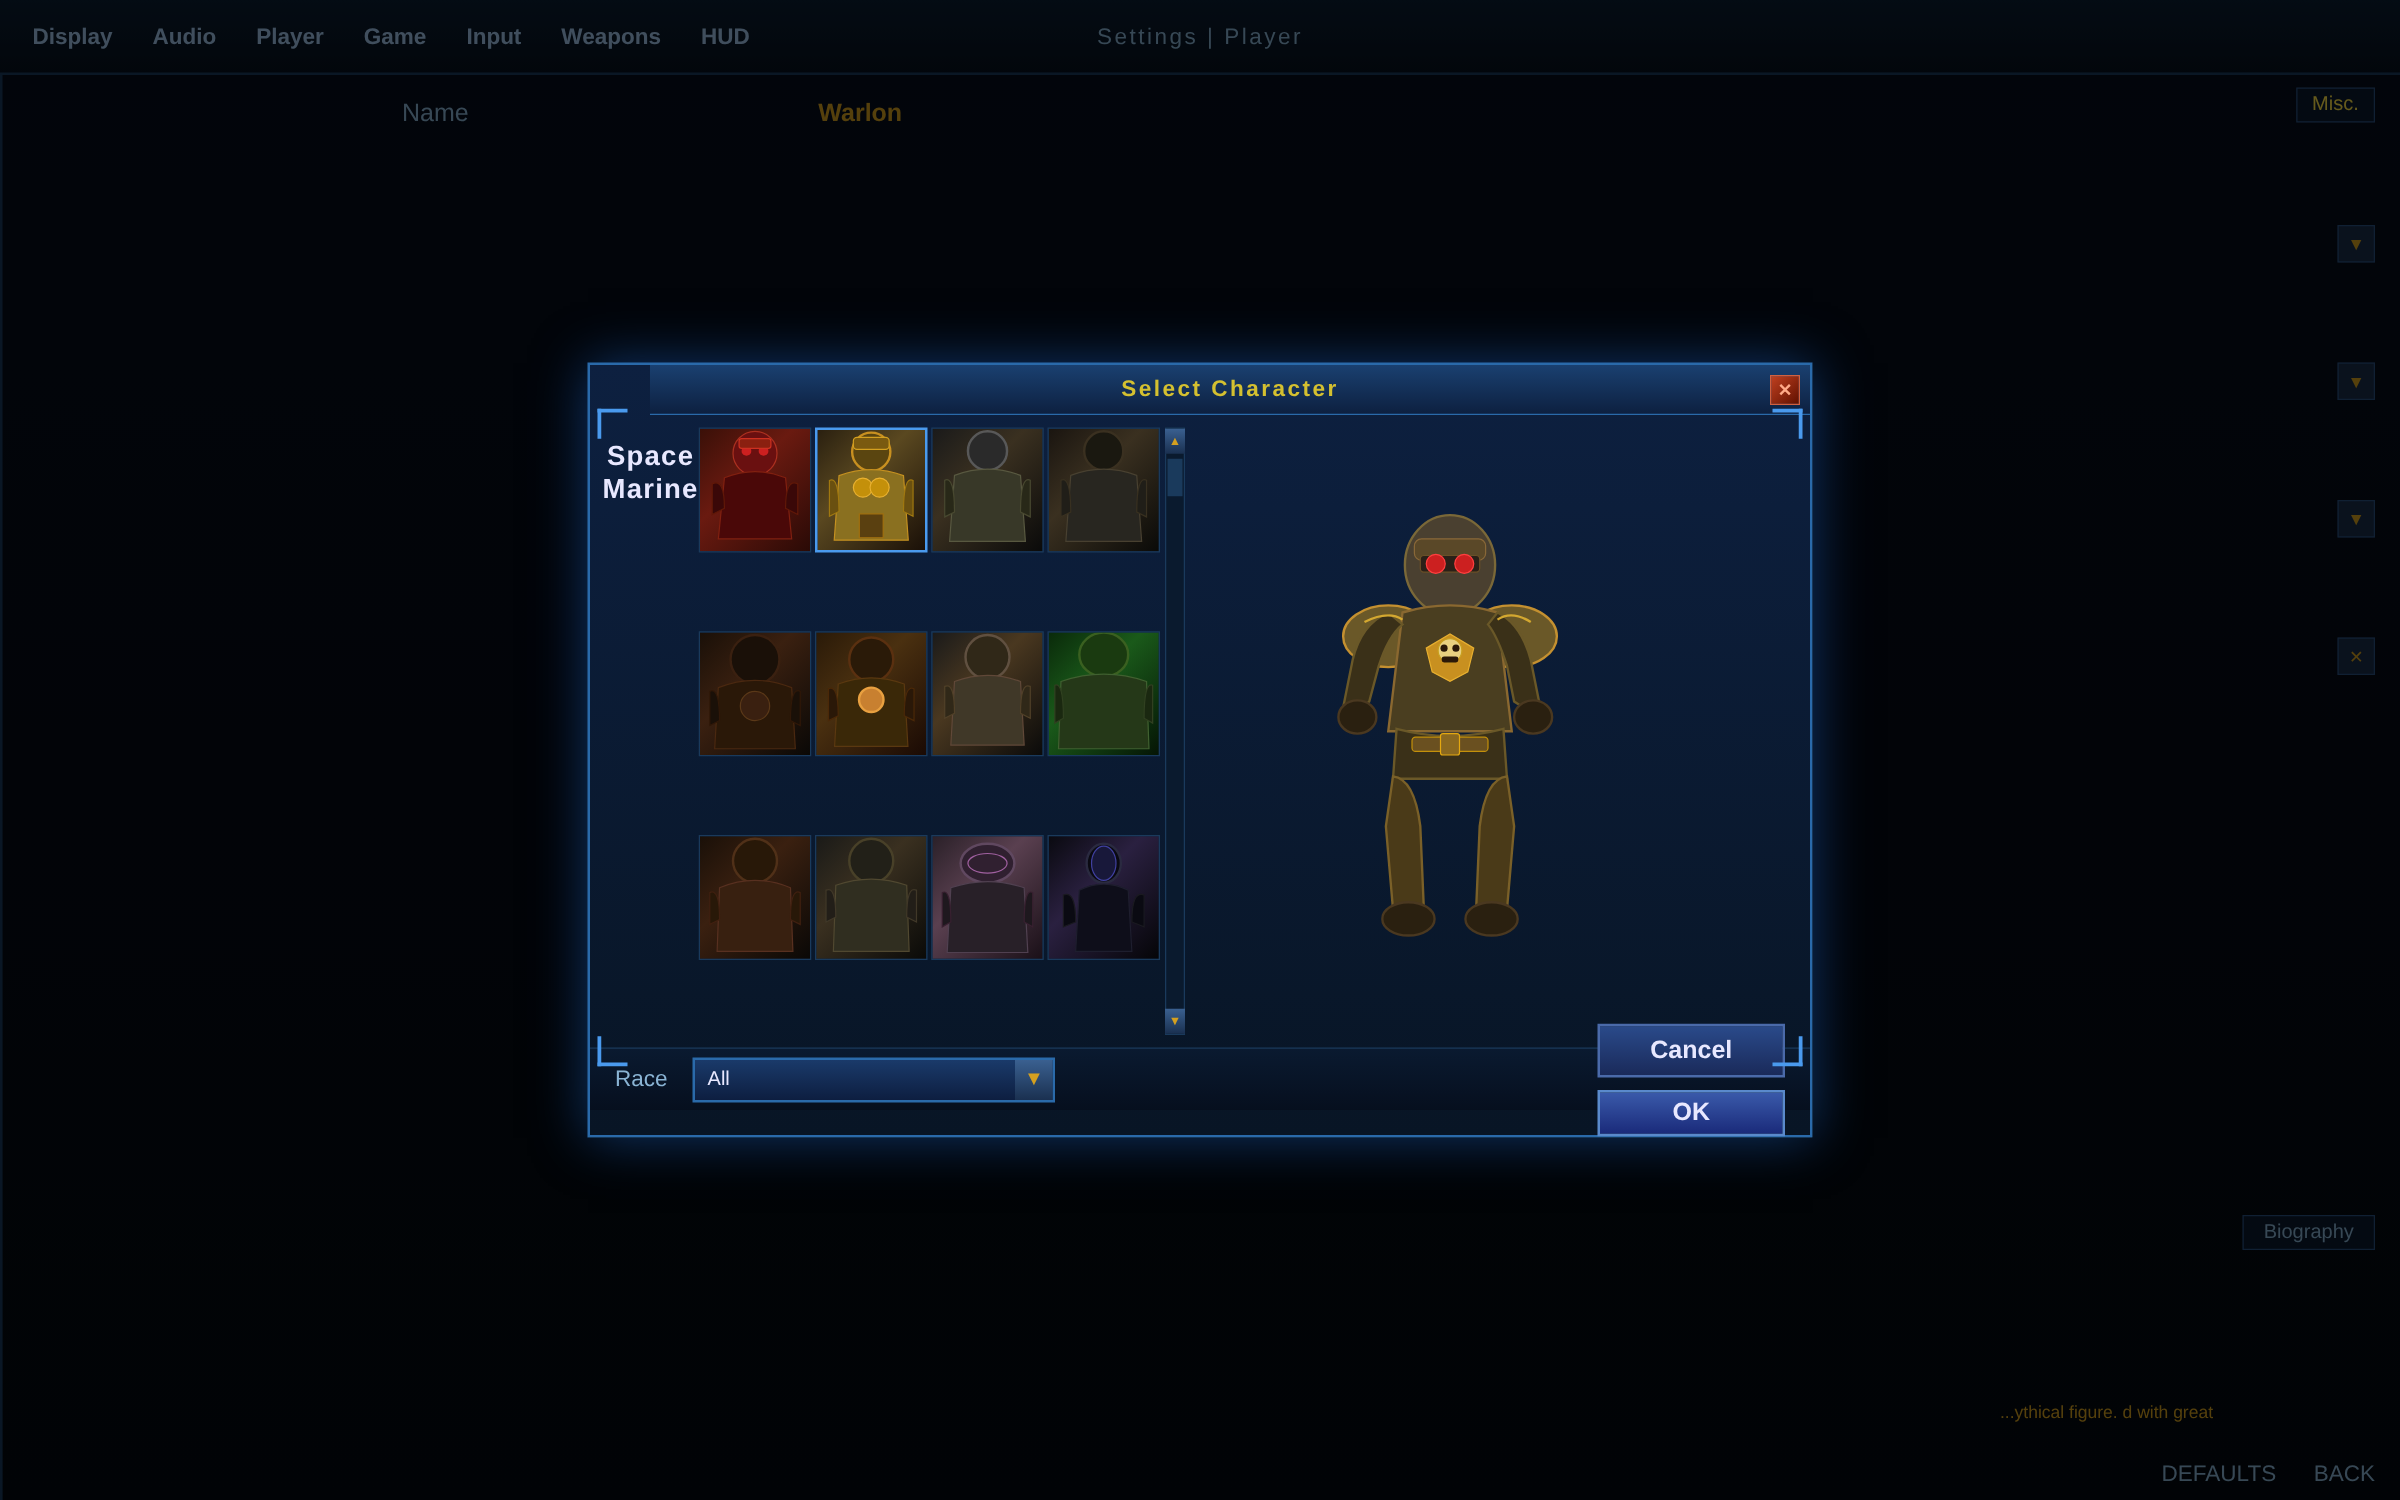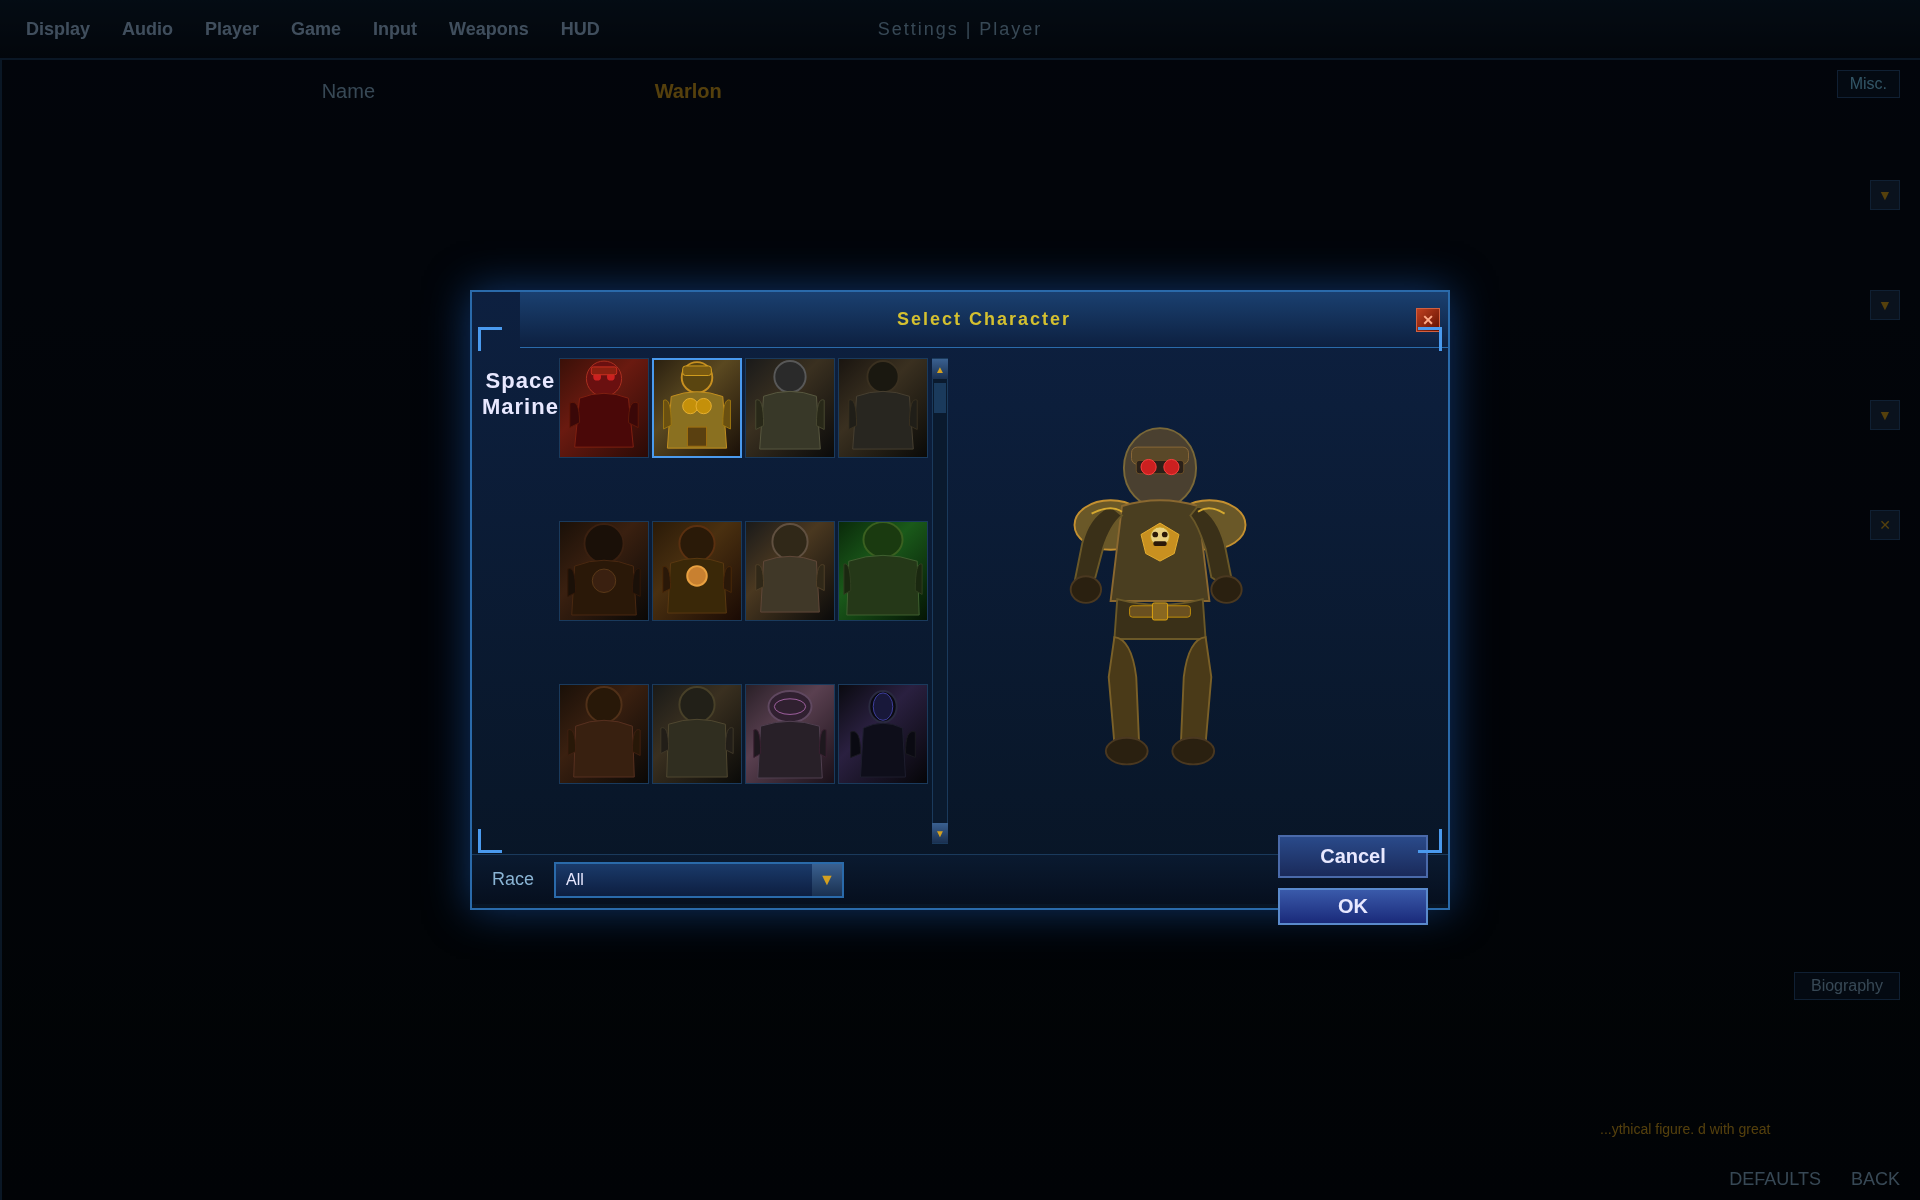--- a/index.html
+++ b/index.html
@@ -131,21 +131,21 @@
       align-items: center;
       padding: 0 40px;
     }
     .name-label { color: #8ab4d4; font-size: 20px; flex: 1; text-align: center; }
     .name-value { color: #d4a020; font-size: 20px; font-weight: bold; flex: 2; }
 
     .misc-label {
       position: absolute;
       top: 10px;
       right: 20px;
-      color: #7dd3fc;
+      color: #fde047;
       font-size: 16px;
       border: 1px solid #2a5080;
       padding: 4px 12px;
       background: #0a1a2e;
     }
 
     .filter-icons {
       position: absolute;
       right: 20px;
       top: 120px;
@@ -218,21 +218,21 @@
       width: 980px;
       height: 620px;
       background: linear-gradient(180deg, #0d2040 0%, #081525 100%);
       border: 2px solid #2a6aaa;
       position: relative;
       box-shadow: 0 0 40px rgba(30, 100, 200, 0.5);
     }
 
     .modal-title-bar {
       background: linear-gradient(180deg, #1a4070 0%, #0d2040 100%);
-      height: 56px;
+      height: 40px;
       display: flex;
       align-items: center;
       justify-content: center;
       border-bottom: 1px solid #2a6aaa;
       position: relative;
       margin-left: 48px;
     }
 
     .modal-title {
       color: #d4c030;

